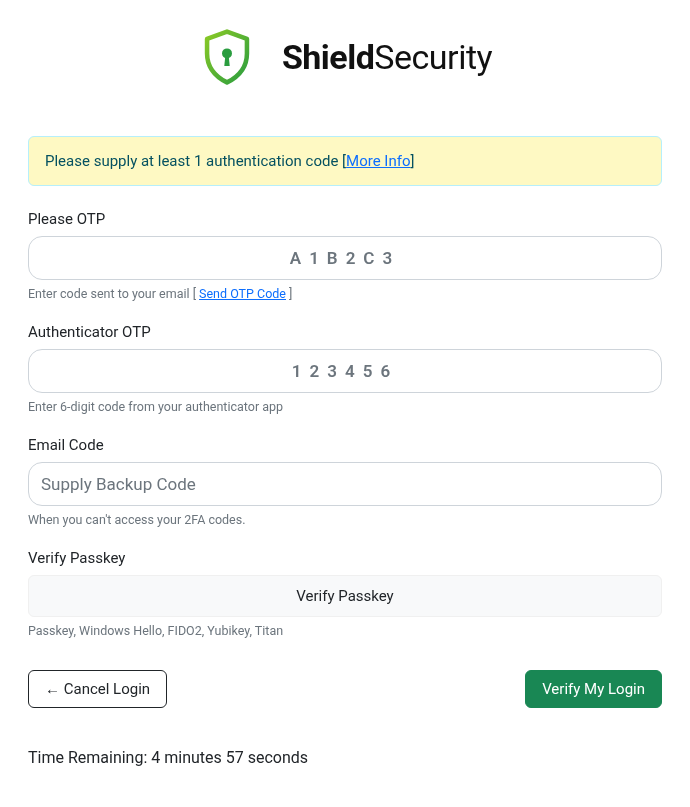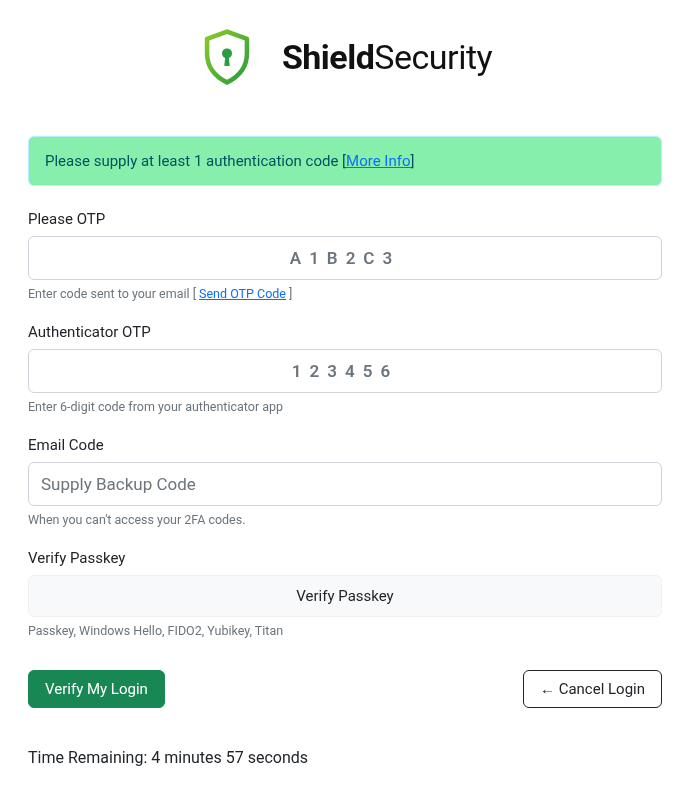--- a/index.html
+++ b/index.html
@@ -18,41 +18,41 @@
       align-items: center;
       justify-content: center;
       gap: 26px;
       margin-bottom: 50px;
       margin-top: 8px;
     }
     .shield-svg { width: 58px; height: 58px; }
     .brand-text { font-size: 34px; font-weight: 400; color: #111; letter-spacing: -0.5px; }
     .brand-text .bold { font-weight: 700; }
     .alert {
-      background: #86efac;
+      background: #fef9c3;
       border: 1px solid #b6effb;
       border-radius: 6px;
       padding: 15px 16px;
       color: #055160;
       font-size: 15px;
       margin-bottom: 24px;
     }
     .alert a { color: #0d6efd; text-decoration: underline; }
     .form-group { margin-bottom: 22px; }
     .label {
       display: block;
       font-size: 15px;
       color: #212529;
       margin-bottom: 8px;
     }
     .input {
       width: 100%;
       padding: 11px 12px;
       border: 1px solid #ced4da;
-      border-radius: 6px;
+      border-radius: 14px;
       font-size: 17px;
       font-family: inherit;
       color: #212529;
       background: #fff;
     }
     .input.centered {
       text-align: center;
       letter-spacing: 8px;
       font-weight: 600;
       color: #495057;
@@ -156,19 +156,19 @@
     <div class="helptext">When you can't access your 2FA codes.</div>
   </div>
 
   <div class="form-group">
     <label class="label">Verify Passkey</label>
     <button type="button" class="passkey-btn">Verify Passkey</button>
     <div class="helptext">Passkey, Windows Hello, FIDO2, Yubikey, Titan</div>
   </div>
 
   <div class="actions">
+    <button type="button" class="btn btn-outline">← Cancel Login</button>
     <button type="button" class="btn btn-primary">Verify My Login</button>
-    <button type="button" class="btn btn-outline">← Cancel Login</button>
   </div>
 
   <div class="countdown">Time Remaining: 4 minutes 57 seconds</div>
 
 </div>
 
 </body></html>

